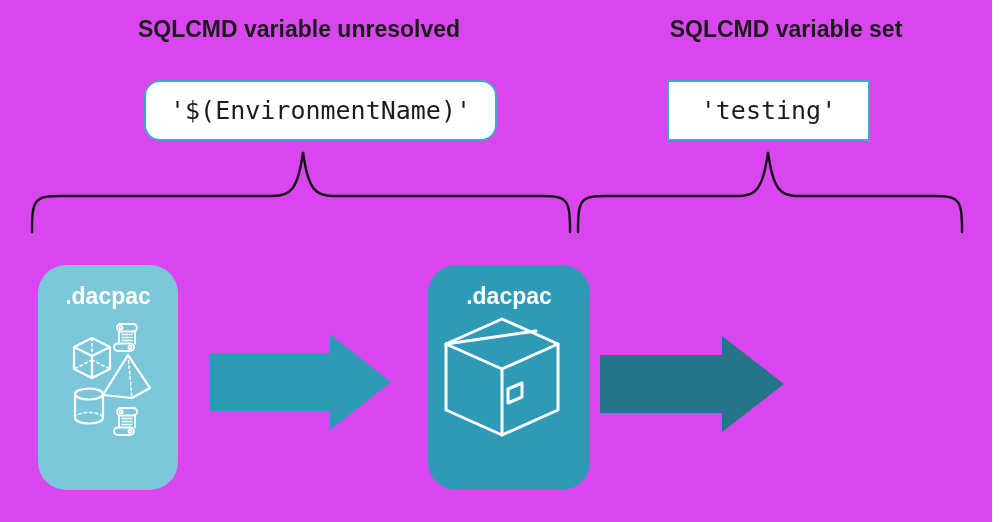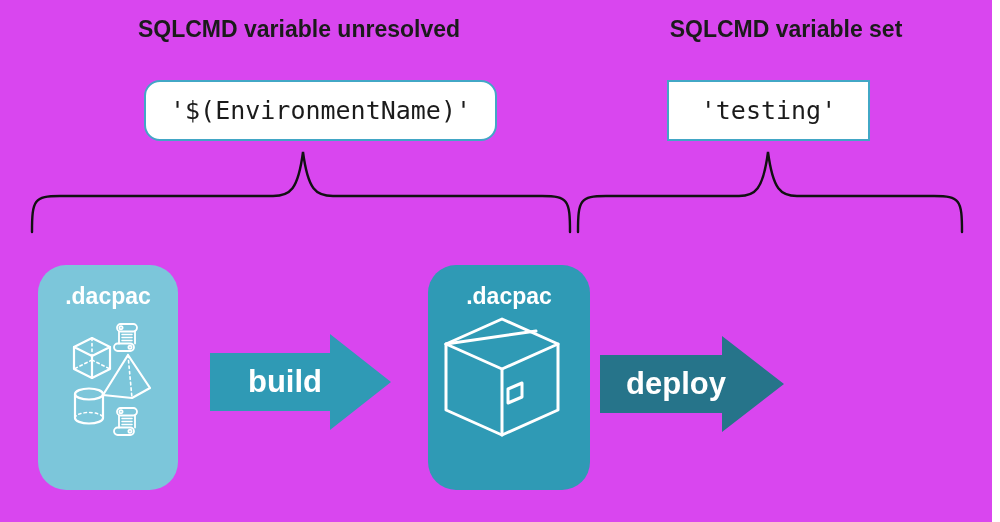--- a/index.html
+++ b/index.html
@@ -82,34 +82,32 @@
           <rect x="0" y="19.5" width="20" height="7.5" rx="3.7"></rect>
           <circle cx="16" cy="23.2" r="1.6"></circle>
         </g>
       </g>
     </svg>
   </div>
 
   <svg class="arrow" style="left:210px;top:333px;" width="182" height="98" viewBox="0 0 182 98">
     <polygon points="0,20 120,20 120,1 181,49 120,97 120,78 0,78" fill="#2f9ab5"></polygon>
   </svg>
-  <div class="arrow-label" style="left:220px;top:336px;width:130px;height:92px;">build</div>
 
   <div class="card" style="left: 428px; width: 142px; background: rgb(47, 154, 181); padding-left: 20px;">
     <div class="card-title">.dacpac</div>
     <svg class="card-icon" style="left:16px;top:52px;" width="116" height="122" viewBox="0 0 116 122">
       <g fill="none" stroke-width="3" stroke-linejoin="round" stroke-linecap="round" stroke="#ffffff">
         <path d="M58,2 L114,27 L58,52 L2,27 Z"></path>
         <path d="M2,27 L92,14"></path>
         <path d="M2,27 L2,93 L58,118 L114,93 L114,27"></path>
         <path d="M58,52 L58,118"></path>
         <path d="M64,72 L78,66 L78,80 L64,86 Z"></path>
       </g>
     </svg>
   </div>
 
   <svg class="arrow" style="left:600px;top:335px;" width="185" height="98" viewBox="0 0 185 98">
     <polygon points="0,20 122,20 122,1 184,49 122,97 122,78 0,78" fill="#26748a"></polygon>
   </svg>
-  <div class="arrow-label" style="left:611px;top:338px;width:130px;height:92px;">deploy</div>
 
 
 </div>
 
 </body></html>

